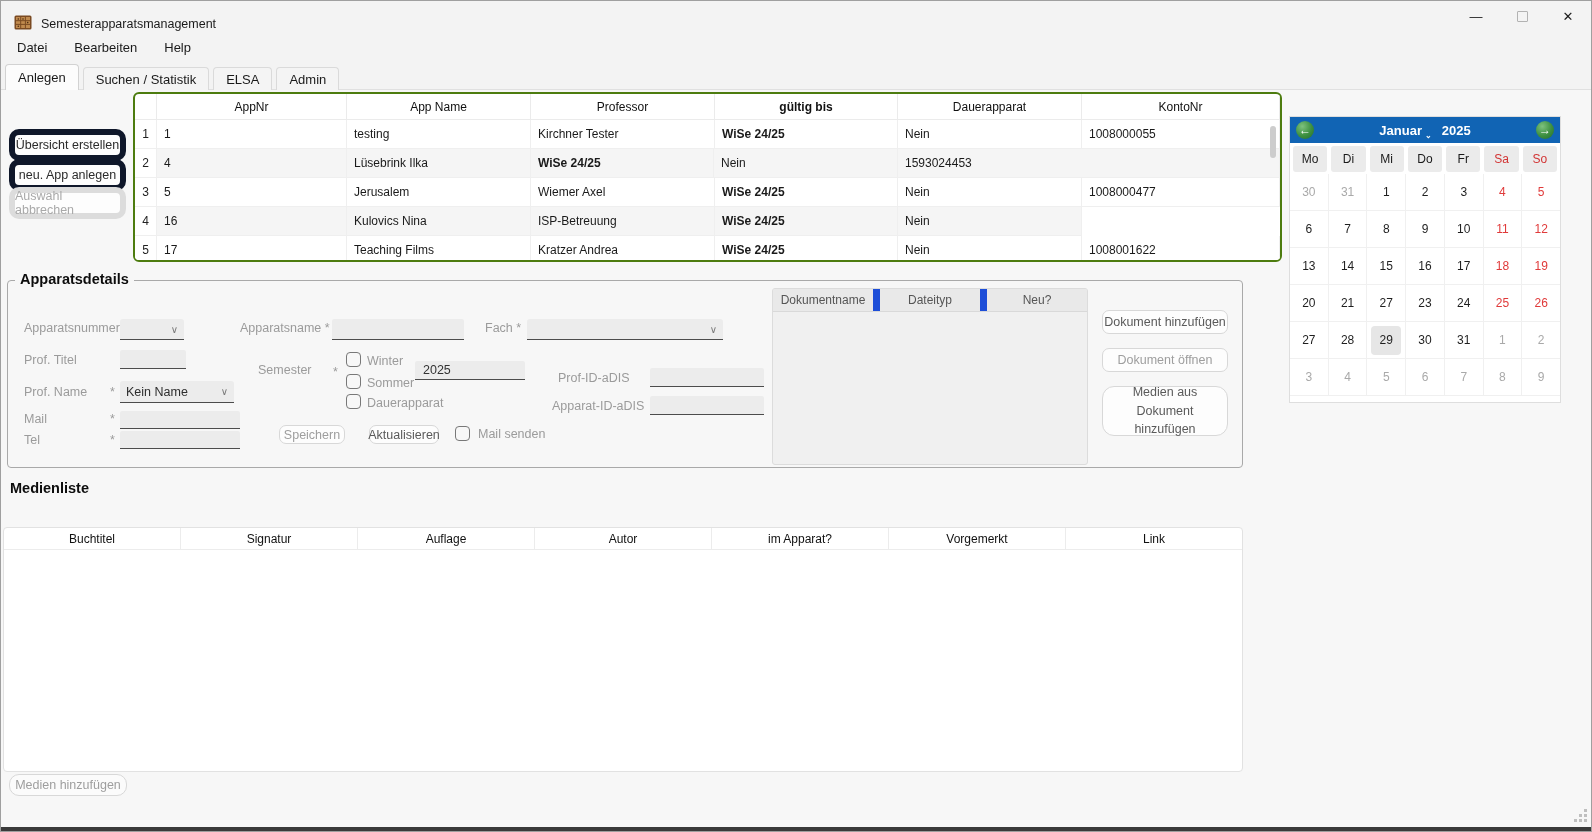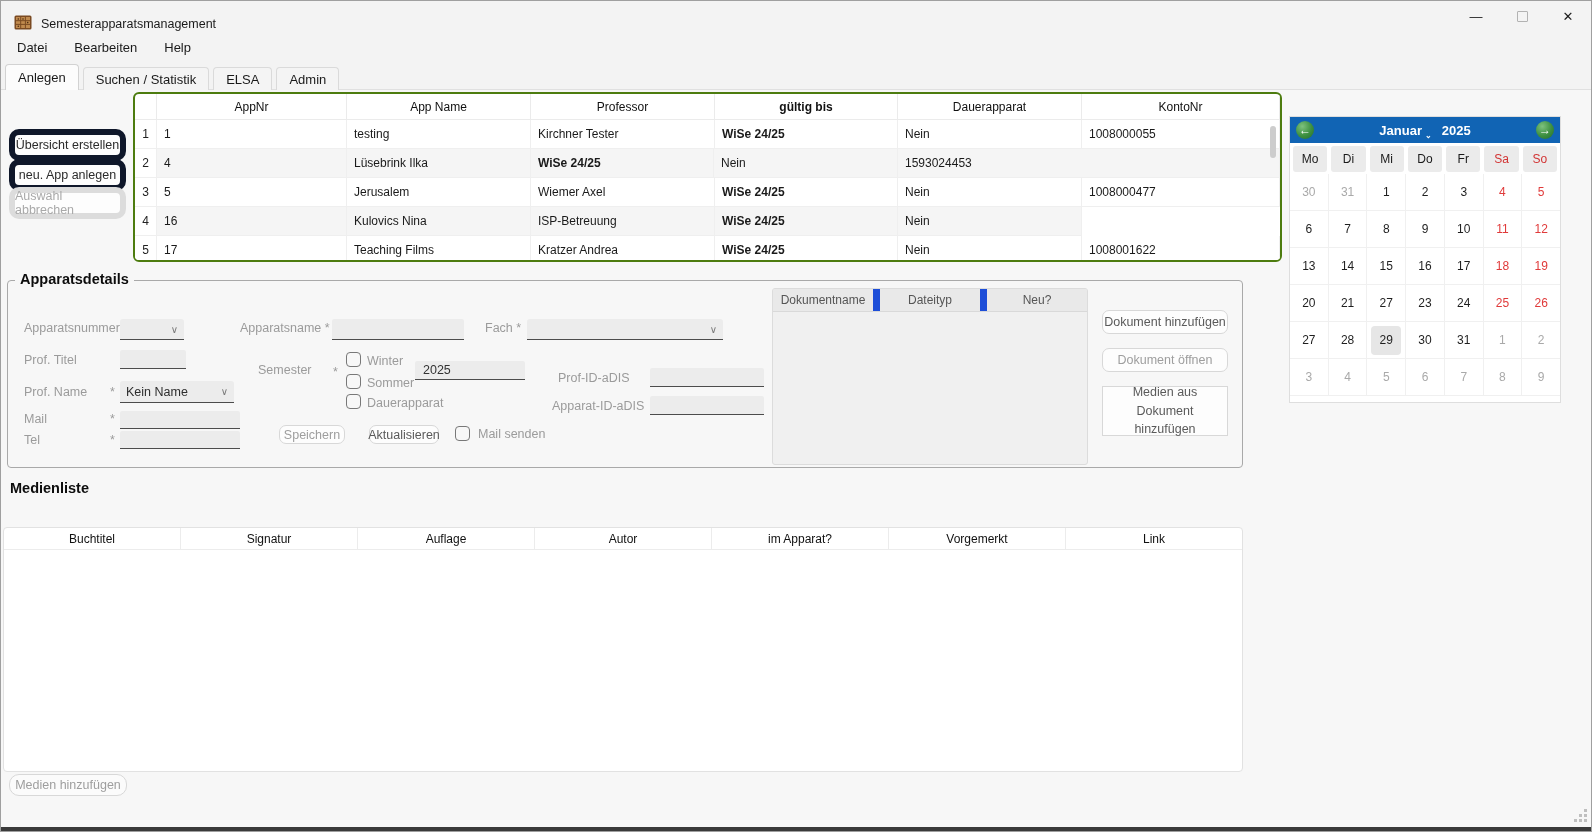--- a/index.html
+++ b/index.html
@@ -78,21 +78,21 @@
   .finput{position:absolute;background:#ececec;border-bottom:1px solid #4c4c4c;border-radius:2px 2px 0 0;
     font-size:12.5px;color:#333;display:flex;align-items:center;padding-left:8px;box-sizing:border-box;}
   .fcombo{position:absolute;background:#ececec;border-bottom:1px solid #4c4c4c;border-radius:3px 3px 0 0;
     font-size:12.5px;color:#2e2e2e;display:flex;align-items:center;padding:0 6px;box-sizing:border-box;}
   .fcombo .chev{margin-left:auto;color:#7a7a7a;font-size:10px;}
   .chk{position:absolute;width:15px;height:15px;border:1.5px solid #787878;border-radius:4px;background:#f7f7f7;box-sizing:border-box;}
   .chk-label{position:absolute;font-size:12.5px;color:#9b9b9b;white-space:nowrap;}
   .btn{position:absolute;display:flex;align-items:center;justify-content:center;text-align:center;
     background:#fdfdfd;border:1px solid #d8d8d8;border-radius:7px;font-size:12.5px;color:#5a5a5a;box-sizing:border-box;}
   .btn.dim{color:#9e9e9e;}
-  .btn.multiline{line-height:1.5;padding:2px 4px;border-radius:0;}
+  .btn.multiline{line-height:1.5;padding:2px 4px;border-radius:12px;}
   
   .doctable{position:absolute;left:764px;top:7px;width:316px;height:177px;background:#f0f0f0;
     border:1px solid #dcdcdc;border-radius:3px;overflow:hidden;box-sizing:border-box;}
   .doc-head{display:flex;height:22px;background:#e9e9e9;border-bottom:1px solid #d9d9d9;}
   .doc-cell{flex:1;display:flex;align-items:center;justify-content:center;font-size:12px;color:#555;
     border-right:7px solid #1d4ed8;box-sizing:border-box;}
   .doc-cell:last-child{border-right:none;}
   
   .media-title{position:absolute;left:9px;top:390px;font-size:14.5px;font-weight:bold;color:#0d0d0d;}
   .mediatable{position:absolute;left:2px;top:437px;width:1240px;height:245px;background:#fff;

